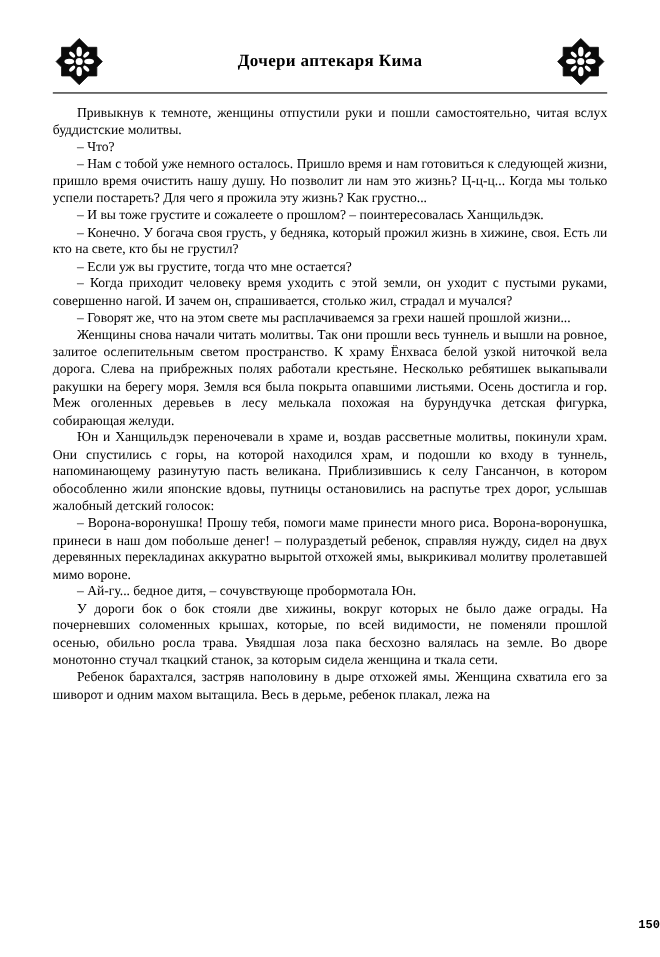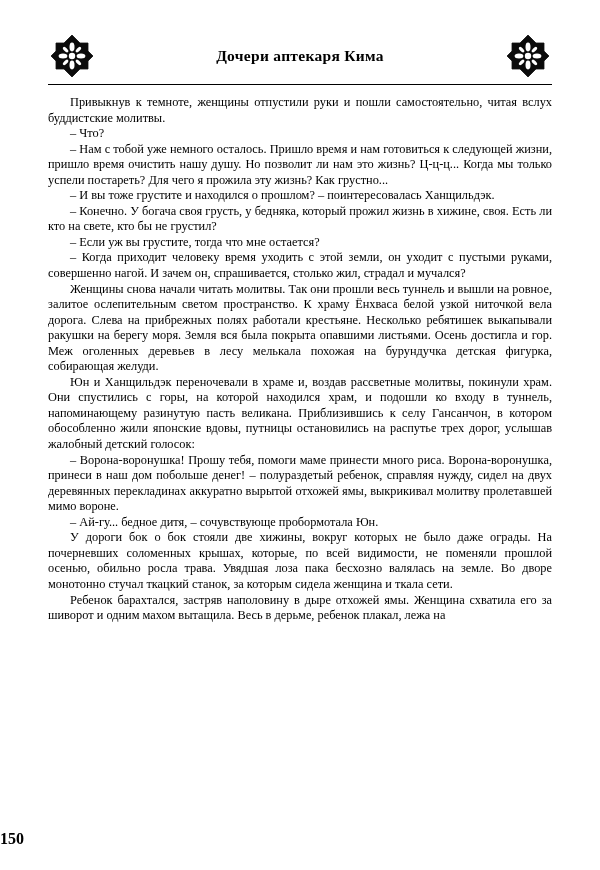--- a/index.html
+++ b/index.html
@@ -58,24 +58,24 @@
   }
   .body-text p {
     margin: 0;
     text-indent: 22px;
   }
   .footer {
     position: absolute;
     left: 0;
     right: 0;
     bottom: 22px;
-    text-align: left;
-    font-size: 16px;
+    text-align: right;
+    font-size: 11px;
     font-weight: bold;
-    font-family: Liberation Serif, serif;
+    font-family: Liberation Mono, monospace;
   }
 </style>
 </head>
 <body>
 
 <div class="page">
 
   <div class="header">
 
     <div class="ornament left">
@@ -118,24 +118,25 @@
       </svg>
     </div>
   </div>
 
   <hr class="rule">
 
   <div class="body-text">
     <p>Привыкнув к темноте, женщины отпустили руки и пошли самостоятельно, читая вслух буддистские молитвы.</p>
     <p>– Что?</p>
     <p>– Нам с тобой уже немного осталось. Пришло время и нам готовиться к следующей жизни, пришло время очистить нашу душу. Но позволит ли нам это жизнь? Ц-ц-ц... Когда мы только успели постареть? Для чего я прожила эту жизнь? Как грустно...</p>
-    <p>– И вы тоже грустите и находился о прошлом? – поинтересовалась Ханщильдэк.</p>
+    <p>– И вы тоже грустите и сожалеете о прошлом? – поинтересовалась Ханщильдэк.</p>
     <p>– Конечно. У богача своя грусть, у бедняка, который прожил жизнь в хижине, своя. Есть ли кто на свете, кто бы не грустил?</p>
     <p>– Если уж вы грустите, тогда что мне остается?</p>
     <p>– Когда приходит человеку время уходить с этой земли, он уходит с пустыми руками, совершенно нагой. И зачем он, спрашивается, столько жил, страдал и мучался?</p>
+    <p>– Говорят же, что на этом свете мы расплачиваемся за грехи нашей прошлой жизни...</p>
     <p>Женщины снова начали читать молитвы. Так они прошли весь туннель и вышли на ровное, залитое ослепительным светом пространство. К храму Ёнхваса белой узкой ниточкой вела дорога. Слева на прибрежных полях работали крестьяне. Несколько ребятишек выкапывали ракушки на берегу моря. Земля вся была покрыта опавшими листьями. Осень достигла и гор. Меж оголенных деревьев в лесу мелькала похожая на бурундучка детская фигурка, собирающая желуди.</p>
     <p>Юн и Ханщильдэк переночевали в храме и, воздав рассветные молитвы, покинули храм. Они спустились с горы, на которой находился храм, и подошли ко входу в туннель, напоминающему разинутую пасть великана. Приблизившись к селу Гансанчон, в котором обособленно жили японские вдовы, путницы остановились на распутье трех дорог, услышав жалобный детский голосок:</p>
     <p>– Ворона-воронушка! Прошу тебя, помоги маме принести много риса. Ворона-воронушка, принеси в наш дом побольше денег! – полураздетый ребенок, справляя нужду, сидел на двух деревянных перекладинах аккуратно вырытой отхожей ямы, выкрикивал молитву пролетавшей мимо вороне.</p>
     <p>– Ай-гу... бедное дитя, – сочувствующе пробормотала Юн.</p>
     <p>У дороги бок о бок стояли две хижины, вокруг которых не было даже ограды. На почерневших соломенных крышах, которые, по всей видимости, не поменяли прошлой осенью, обильно росла трава. Увядшая лоза пака бесхозно валялась на земле. Во дворе монотонно стучал ткацкий станок, за которым сидела женщина и ткала сети.</p>
     <p>Ребенок барахтался, застряв наполовину в дыре отхожей ямы. Женщина схватила его за шиворот и одним махом вытащила. Весь в дерьме, ребенок плакал, лежа на</p>
   </div>
 
   <div class="footer">150</div>
 </div>

